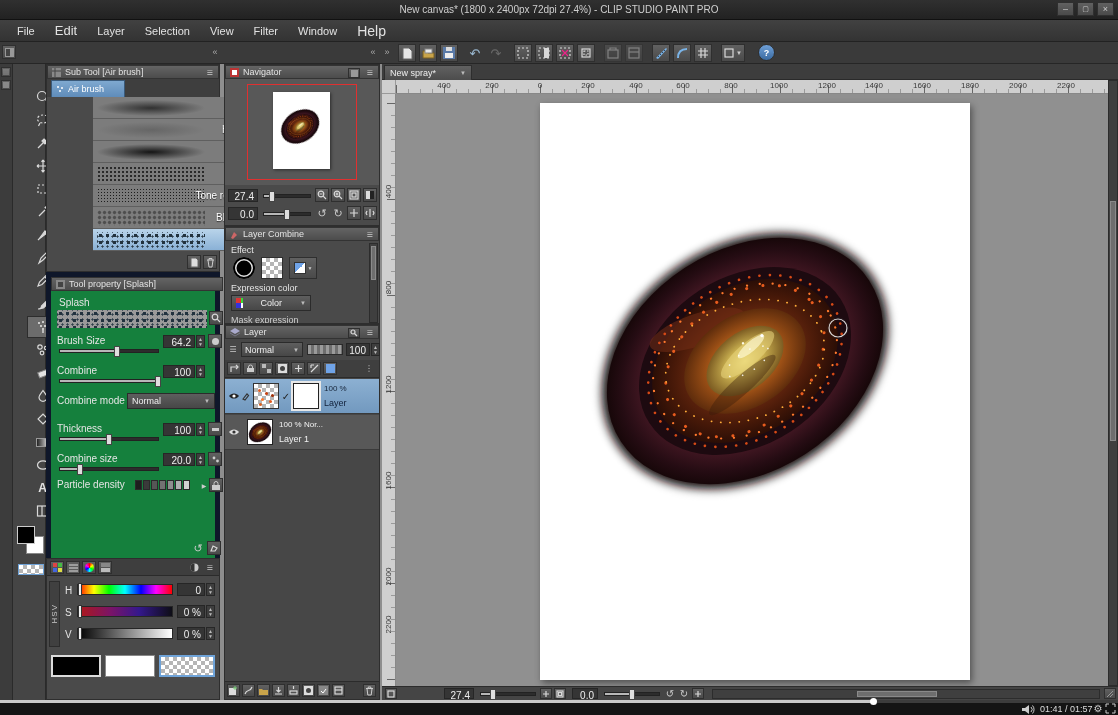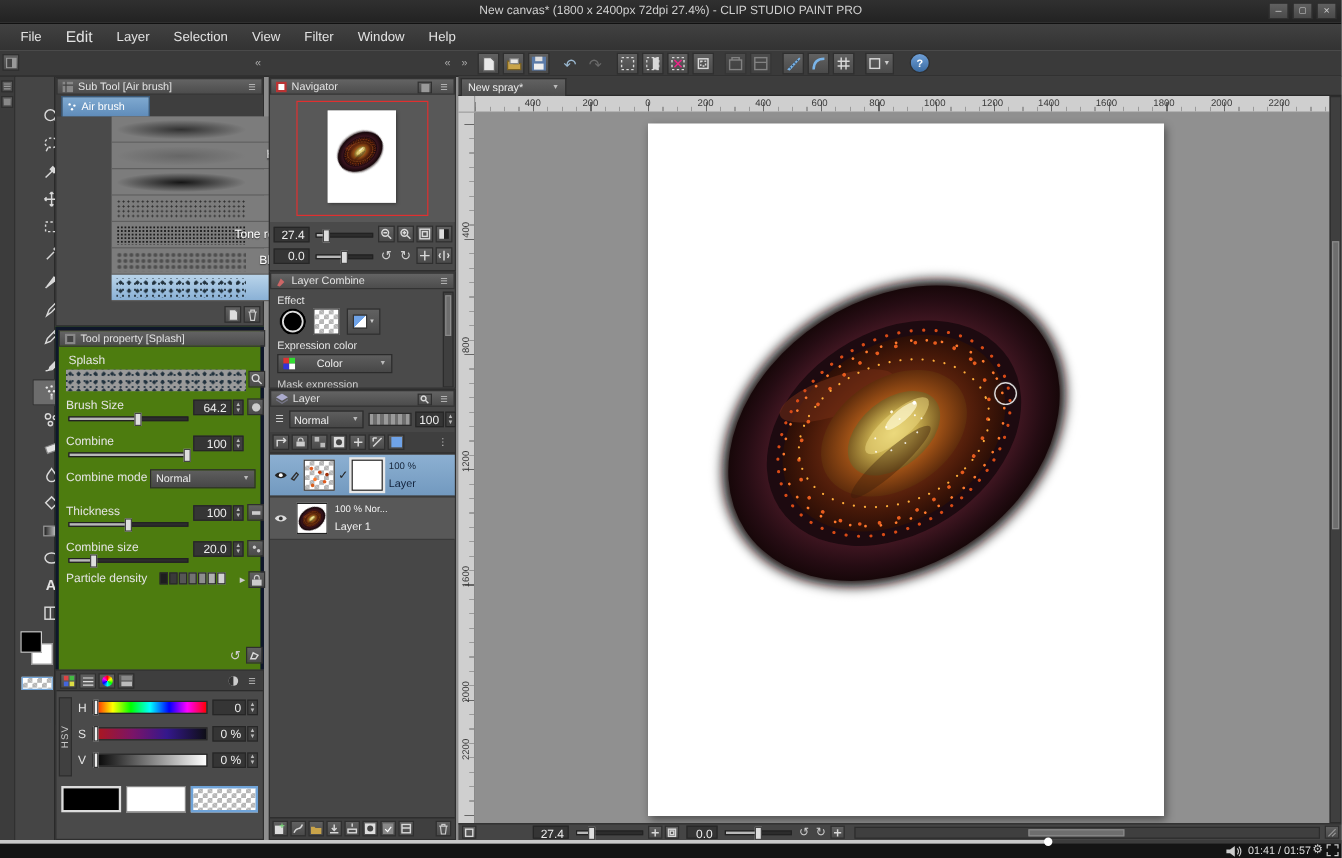--- a/index.html
+++ b/index.html
@@ -115,21 +115,21 @@
 </div>
 
 <div class="abs" style="left:0;top:20px;width:1118px;height:22px;background:linear-gradient(#414141,#333);border-bottom:1px solid #222;display:flex;align-items:center;gap:2px;padding-left:8px">
   <span style="padding:3px 9px;font-size:11px;color:#e2e2e2">File</span>
   <span style="padding:3px 9px;font-size:13px;color:#e2e2e2">Edit</span>
   <span style="padding:3px 9px;font-size:11px;color:#e2e2e2">Layer</span>
   <span style="padding:3px 9px;font-size:11px;color:#e2e2e2">Selection</span>
   <span style="padding:3px 9px;font-size:11px;color:#e2e2e2">View</span>
   <span style="padding:3px 9px;font-size:11px;color:#e2e2e2">Filter</span>
   <span style="padding:3px 9px;font-size:11px;color:#e2e2e2">Window</span>
-  <span style="padding:3px 9px;font-size:11px;color:#e2e2e2">Help</span>
+  <span style="padding:3px 9px;font-size:14px;color:#e2e2e2">Help</span>
 </div>
 
 <div class="abs" style="left:0;top:42px;width:1118px;height:22px;background:#3a3a3a;border-bottom:1px solid #262626">
   <span class="chip" style="left:2px;top:3px;width:14px;height:14px">
         <svg width="9" height="9">
           <rect x="0" y="0" width="9" height="9" fill="#999"></rect>
           <rect x="1" y="1" width="4" height="7" fill="#444"></rect>
         </svg>
       </span>
   <span class="chip flat" style="left:208px;top:3px;width:14px;height:14px;color:#aaa">«</span>
@@ -397,21 +397,21 @@
           <path d="M1 1h5l2 2v7H1z" fill="#ddd" stroke="#666"></path>
         </svg>
       </span>
   <span class="chip" style="left:156px;top:190px;width:14px;height:14px">
         <svg width="9" height="11">
           <path d="M1 3h7M2 3l1 7h3l1-7M3 3V1.5h3V3" stroke="#ccc" fill="none"></path>
         </svg>
       </span>
 </div>
 
-<div class="abs" style="left:46px;top:272px;width:174px;height:332px;background:#4d7c0f;border:3px solid #0f172a">
+<div class="abs" style="left:46px;top:272px;width:174px;height:332px;background:#15803d;border:5px solid #0f172a">
   <div class="phead" style="left:0;top:0;width:172px;height:14px">
     <svg width="9" height="9">
           <rect width="9" height="9" fill="#888"></rect>
           <rect x="2" y="2" width="5" height="5" fill="#444"></rect>
         </svg>
     <span>Tool property [Splash]</span>
   </div>
   <span class="lbl" style="left:8px;top:20px">Splash</span>
   <div class="abs pv-splash" style="left:6px;top:33px;width:150px;height:18px;background-color:#9a9a9a"></div>
   <span class="chip" style="left:158px;top:34px;width:14px;height:14px">
@@ -657,21 +657,21 @@
     <span class="chip flat" style="position:absolute;right:2px;top:2px;width:12px;height:10px;font-size:7px">☰</span>
   </div>
   <span class="lbl" style="left:6px;top:18px;font-size:9px">Effect</span>
   <span class="abs" style="left:8px;top:30px;width:22px;height:22px;border-radius:50%;background:#000;box-shadow:inset 0 0 0 2px #000,inset 0 0 0 3.5px #ddd"></span>
   <span class="chip checker" style="left:36px;top:30px;width:22px;height:22px"></span>
   <span class="chip" style="left:64px;top:30px;width:28px;height:22px">
         <span style="width:12px;height:12px;background:linear-gradient(135deg,#6fa3e8 50%,#fff 50%);border:1px solid #333"></span>
         <span style="font-size:5px;margin-left:2px">▼</span>
       </span>
   <span class="lbl" style="left:6px;top:56px;font-size:9px">Expression color</span>
-  <div class="abs" style="left:6px;top:68px;width:96px;height:16px;background:linear-gradient(#5e5e5e,#474747);border:1px solid #2b2b2b;display:flex;align-items:center;gap:18px;padding:0 4px">
+  <div class="abs" style="left:6px;top:68px;width:80px;height:16px;background:linear-gradient(#5e5e5e,#474747);border:1px solid #2b2b2b;display:flex;align-items:center;gap:18px;padding:0 4px">
     <svg width="10" height="10">
           <rect width="5" height="5" fill="#d33"></rect>
           <rect x="5" width="5" height="5" fill="#3d3"></rect>
           <rect y="5" width="5" height="5" fill="#33d"></rect>
           <rect x="5" y="5" width="5" height="5" fill="#fff"></rect>
         </svg>
     <span style="font-size:9px;color:#eee;flex:1">Color</span>
     <span style="font-size:6px;color:#bbb">▼</span>
   </div>
   <span class="lbl" style="left:6px;top:88px;font-size:9px;color:#cfcfcf">Mask expression</span>

